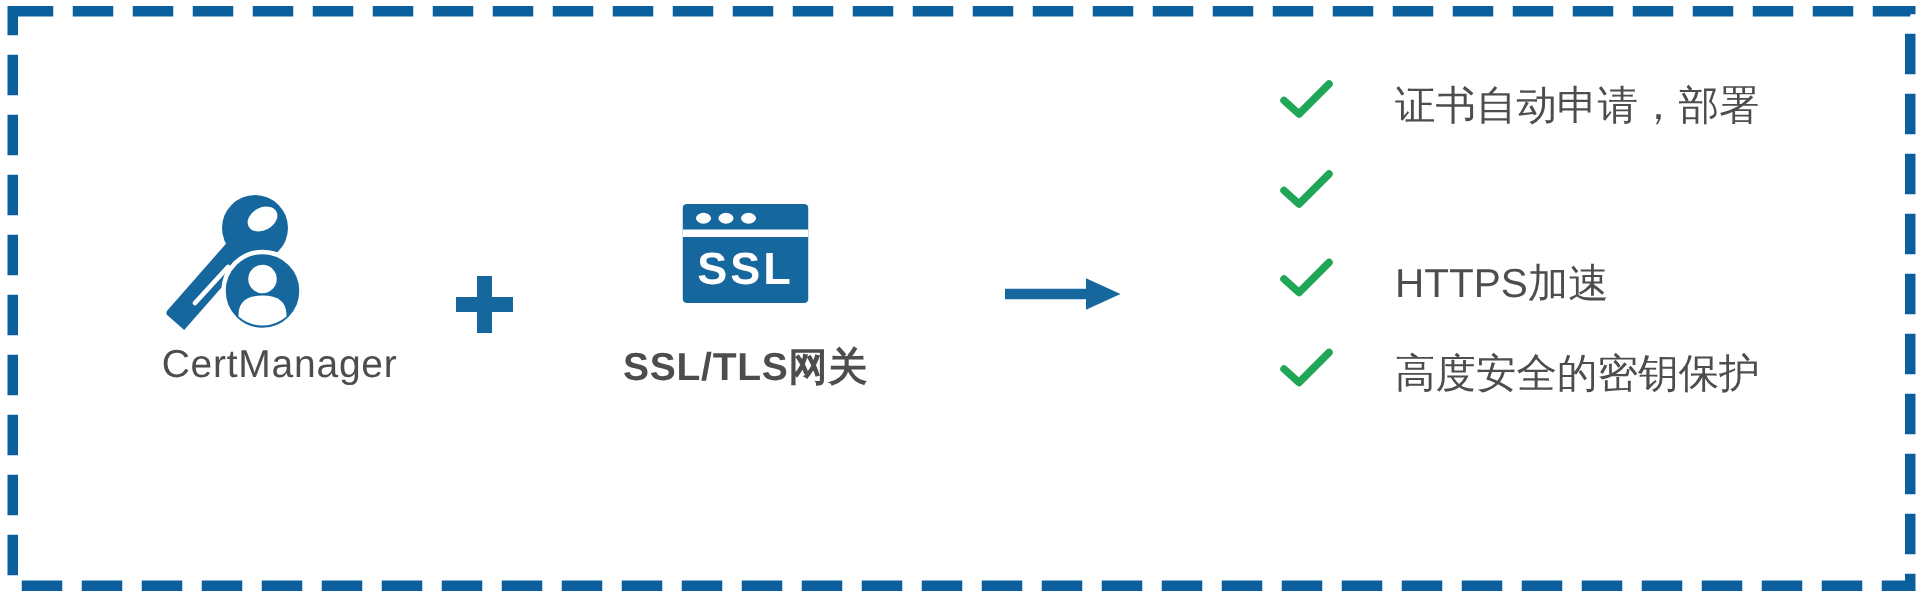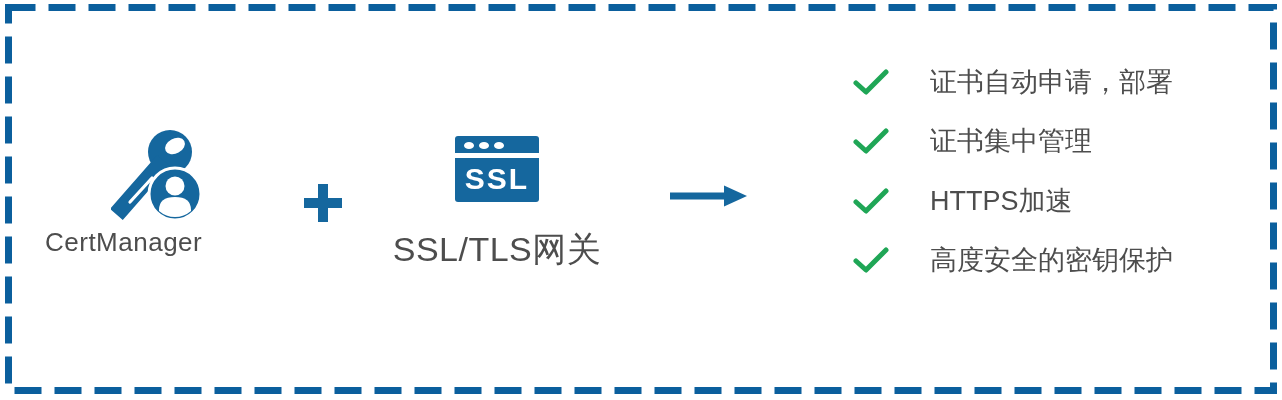--- a/index.html
+++ b/index.html
@@ -20,48 +20,49 @@
     width: 1282px;
     height: 400px;
     pointer-events: none;
   }
 
   .abs { position: absolute; }
 
   .icon-key { left: 111px; top: 127px; width: 90px; height: 94px; }
   .label-certmanager {
     left: 45px; top: 227px; width: 220px;
-    text-align: left;
+    text-align: right;
     font-size: 26px;
     color: #4d4d4d;
     letter-spacing: 0.5px;
   }
 
   .icon-plus { left: 302px; top: 182px; width: 42px; height: 42px; }
 
   .icon-ssl { left: 455px; top: 136px; width: 84px; height: 66px; }
   .label-gateway {
     left: 387px; top: 227px; width: 220px;
     text-align: center;
-    font-size: 34px;
+    font-size: 26px;
     color: #4d4d4d;
     letter-spacing: 0.5px;
+    font-weight: bold;
   }
 
   .icon-arrow { left: 670px; top: 183px; width: 78px; height: 26px; }
 
   .features {
     left: 853px; top: 52px; width: 400px;
     display: flex;
     flex-direction: column;
   }
   .feature-row {
     height: 59.5px;
     display: flex;
-    align-items: center;
+    align-items: flex-start;
   }
   .feature-check {
     width: 36px; height: 28px;
     flex: 0 0 36px;
   }
   .feature-label {
     margin-left: 41px;
     font-size: 27px;
     color: #4d4d4d;
     white-space: nowrap;
@@ -117,21 +118,20 @@
         <path d="M3 15 L13 24 L33 4" fill="none" stroke="#1FA656" stroke-width="5" stroke-linecap="round" stroke-linejoin="round"></path>
       </svg>
       <span class="feature-label">证书自动申请，部署</span>
     </div>
 
 
     <div class="feature-row">
       <svg class="feature-check" viewBox="0 0 36 28">
         <path d="M3 15 L13 24 L33 4" fill="none" stroke="#1FA656" stroke-width="5" stroke-linecap="round" stroke-linejoin="round"></path>
       </svg>
-      <span class="feature-label">证书集中管理</span>
     </div>
 
     <div class="feature-row">
       <svg class="feature-check" viewBox="0 0 36 28">
         <path d="M3 15 L13 24 L33 4" fill="none" stroke="#1FA656" stroke-width="5" stroke-linecap="round" stroke-linejoin="round"></path>
       </svg>
       <span class="feature-label">HTTPS加速</span>
     </div>
 
     <div class="feature-row">

